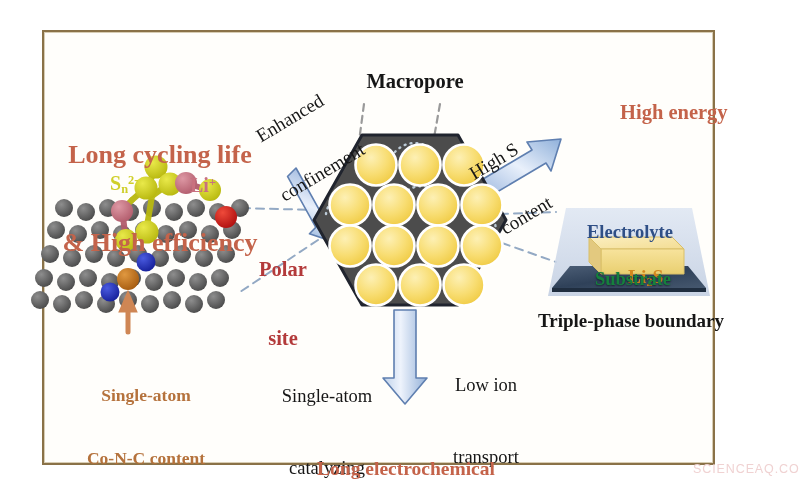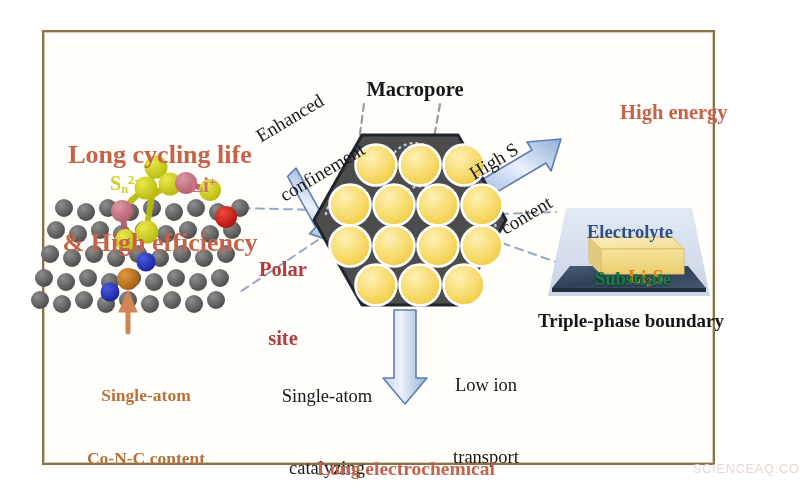--- a/index.html
+++ b/index.html
@@ -291,21 +291,21 @@
   <div class="txt bold coral ctr" style="left:62px;top:82px;width:196px;font-size:26px;">
     <div>Long cycling life</div>
     <div>&amp; High efficiency</div>
   </div>
 
   <div class="txt black ctr" style="left:243px;top:60px;width:126px;font-size:19px;transform:rotate(-31deg);transform-origin:50% 50%;">
     <div>Enhanced</div>
     <div>confinement</div>
   </div>
 
-  <div class="txt bold black ctr" style="left:345px;top:78px;width:140px;font-size:20.5px;">Macropore</div>
+  <div class="txt bold black ctr" style="left:345px;top:70px;width:140px;font-size:20.5px;">Macropore</div>
 
   <div class="txt black ctr" style="left:458px;top:103px;width:104px;font-size:19px;transform:rotate(-31deg);transform-origin:50% 50%;">
     <div>High S</div>
     <div>content</div>
   </div>
 
   <div class="txt bold coral" style="left:620px;top:101px;font-size:20.5px;">High energy</div>
 
   <div class="txt bold olive" style="left:90px;top:150px;font-size:20px;">
     <span>S</span><span class="sub">n</span><span class="sup">2-</span>

